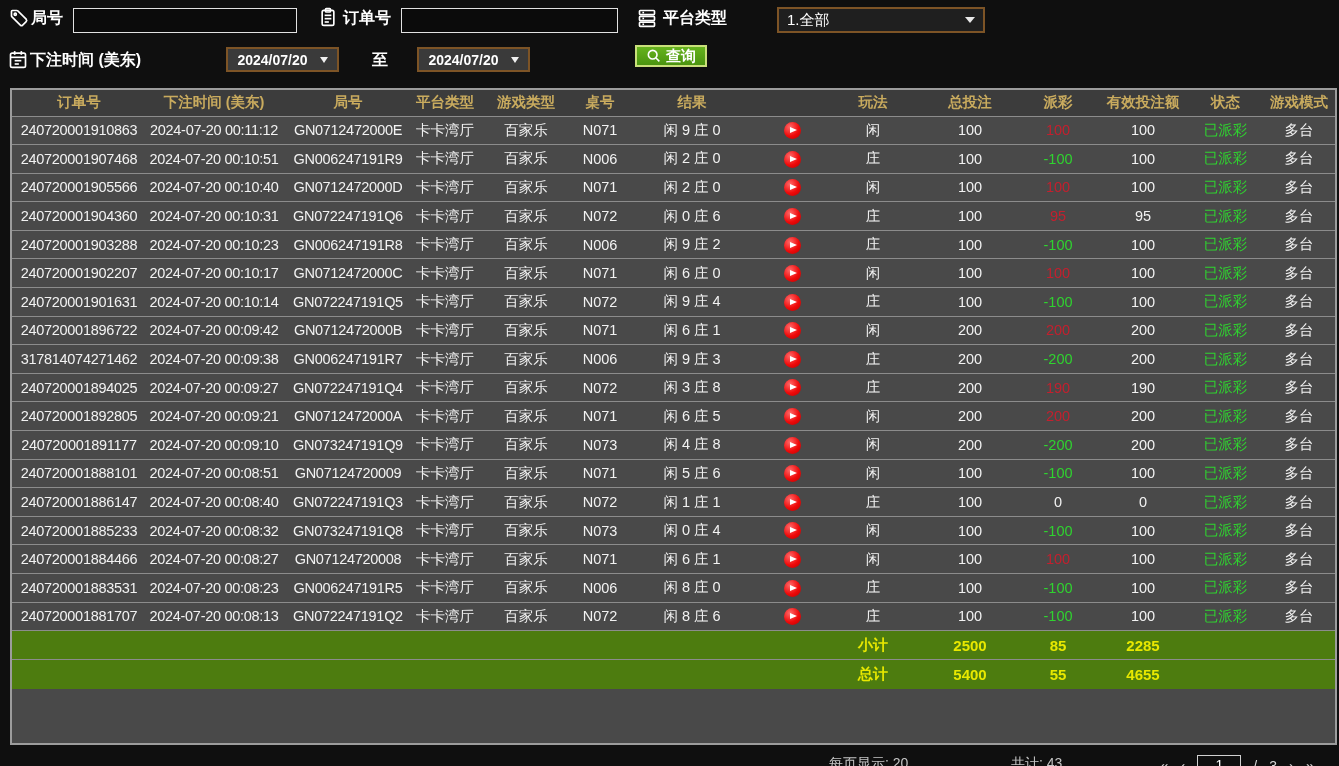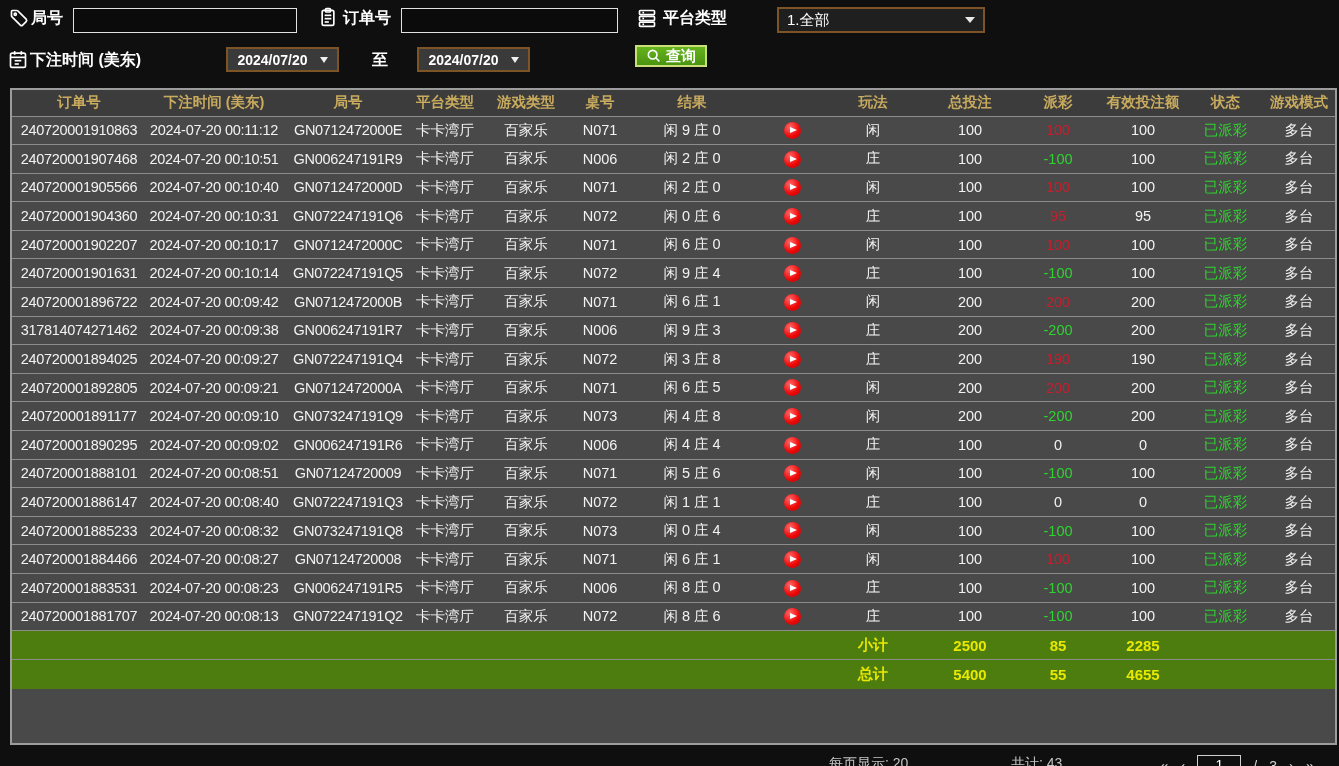--- a/index.html
+++ b/index.html
@@ -249,20 +249,38 @@
       <span class="play-btn"><span class="play-tri"></span></span>
     </td>
     <td>庄</td>
     <td>100</td>
     <td class="payout-win">95</td>
     <td>95</td>
     <td class="status-cell">已派彩</td>
     <td>多台</td>
   </tr>
         <tr>
+    <td class="num">240720001903288</td>
+    <td class="num">2024-07-20 00:10:23</td>
+    <td class="num">GN006247191R8</td>
+    <td>卡卡湾厅</td>
+    <td>百家乐</td>
+    <td>N006</td>
+    <td>闲 9 庄 2</td>
+    <td>
+      <span class="play-btn"><span class="play-tri"></span></span>
+    </td>
+    <td>庄</td>
+    <td>100</td>
+    <td class="payout-lose">-100</td>
+    <td>100</td>
+    <td class="status-cell">已派彩</td>
+    <td>多台</td>
+  </tr>
+        <tr>
     <td class="num">240720001902207</td>
     <td class="num">2024-07-20 00:10:17</td>
     <td class="num">GN0712472000C</td>
     <td>卡卡湾厅</td>
     <td>百家乐</td>
     <td>N071</td>
     <td>闲 6 庄 0</td>
     <td>
       <span class="play-btn"><span class="play-tri"></span></span>
     </td>
@@ -371,38 +389,20 @@
     <td>百家乐</td>
     <td>N073</td>
     <td>闲 4 庄 8</td>
     <td>
       <span class="play-btn"><span class="play-tri"></span></span>
     </td>
     <td>闲</td>
     <td>200</td>
     <td class="payout-lose">-200</td>
     <td>200</td>
-    <td class="status-cell">已派彩</td>
-    <td>多台</td>
-  </tr>
-        <tr>
-    <td class="num">240720001890295</td>
-    <td class="num">2024-07-20 00:09:02</td>
-    <td class="num">GN006247191R6</td>
-    <td>卡卡湾厅</td>
-    <td>百家乐</td>
-    <td>N006</td>
-    <td>闲 4 庄 4</td>
-    <td>
-      <span class="play-btn"><span class="play-tri"></span></span>
-    </td>
-    <td>庄</td>
-    <td>100</td>
-    <td class="payout-push">0</td>
-    <td>0</td>
     <td class="status-cell">已派彩</td>
     <td>多台</td>
   </tr>
         <tr>
     <td class="num">240720001888101</td>
     <td class="num">2024-07-20 00:08:51</td>
     <td class="num">GN07124720009</td>
     <td>卡卡湾厅</td>
     <td>百家乐</td>
     <td>N071</td>

